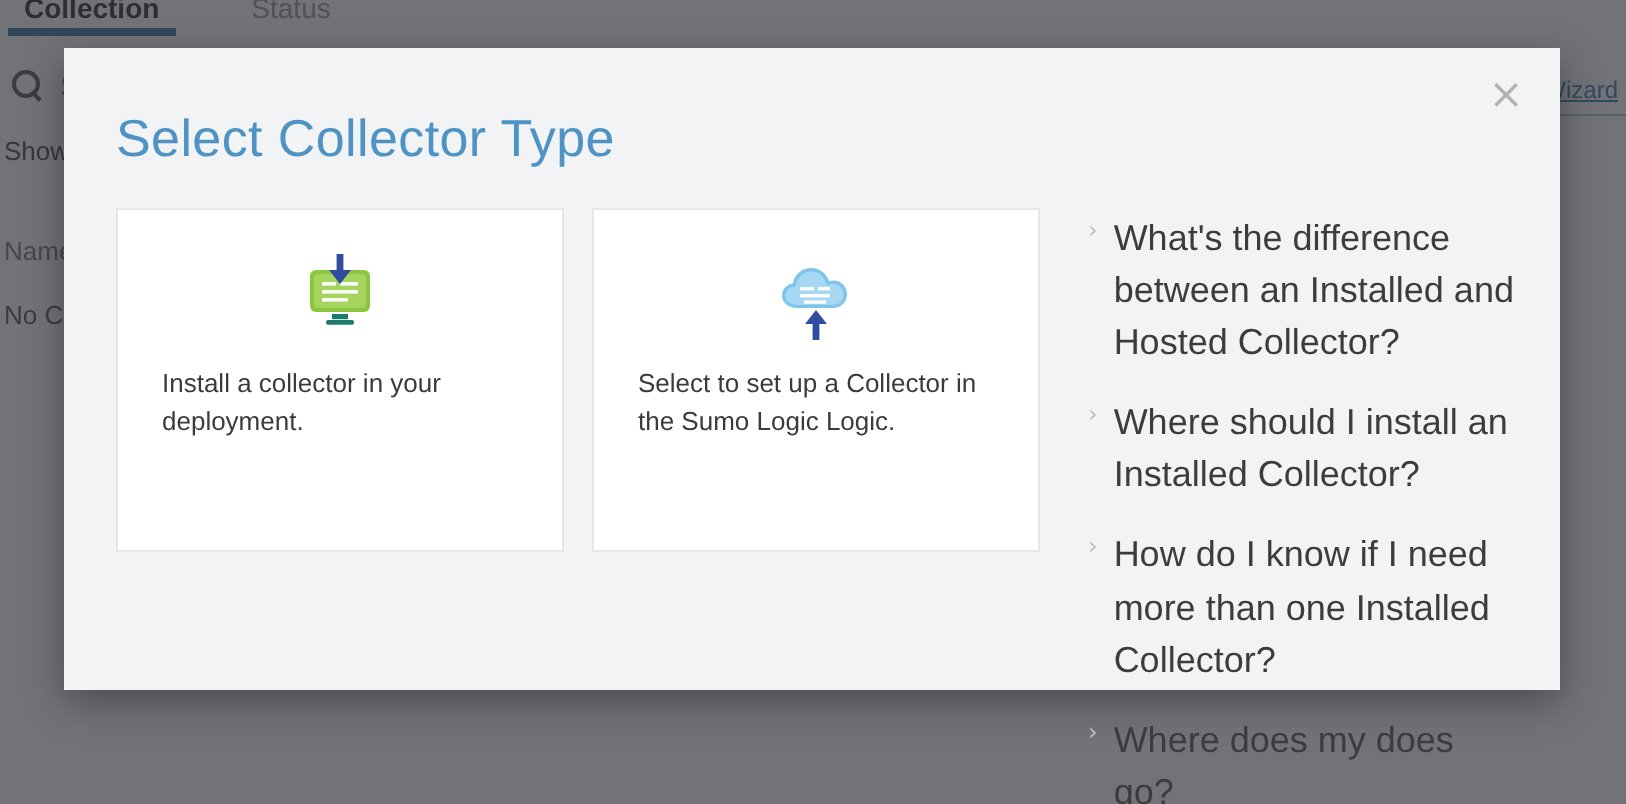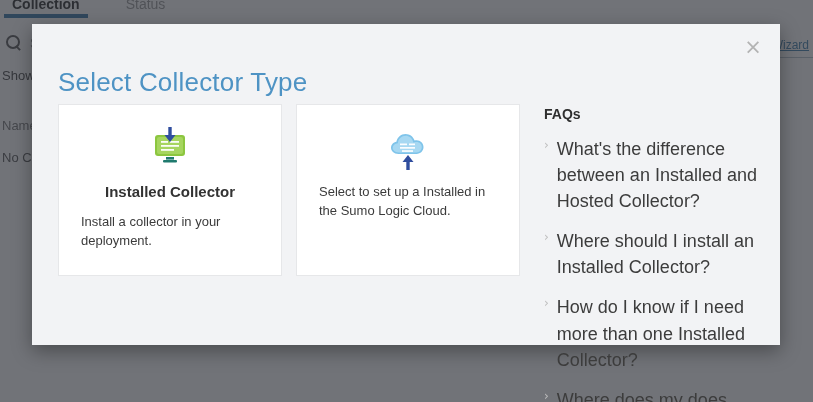--- a/index.html
+++ b/index.html
@@ -165,21 +165,21 @@
     font-size: 21px;
     line-height: 22px;
     text-align: center;
     cursor: pointer;
     font-family: "DejaVu Sans", sans-serif;
   }
 
   .modal-title {
     position: absolute;
     left: 26px;
-    top: 43px;
+    top: 30px;
     font-size: 26px;
     font-weight: 400;
     color: #4e93c4;
     letter-spacing: 0.2px;
   }
 
   .modal-body {
     position: absolute;
     left: 26px;
     top: 80px;
@@ -314,44 +314,42 @@
               <rect x="17" y="14" width="7" height="1.8" fill="#ffffff" opacity="0.95"></rect>
               <rect x="26" y="14" width="9" height="1.8" fill="#ffffff" opacity="0.95"></rect>
               <rect x="17" y="18" width="18" height="1.8" fill="#ffffff" opacity="0.95"></rect>
               <rect x="17" y="22" width="13" height="1.8" fill="#ffffff" opacity="0.95"></rect>
               <rect x="22" y="30" width="8" height="2.6" fill="#1f7a6e"></rect>
               <rect x="19" y="33" width="14" height="2.4" rx="1" fill="#1f7a6e"></rect>
               <rect x="24.3" y="0" width="3.4" height="10" fill="#2f4d9e"></rect>
               <path d="M20.5 8 L31.5 8 L26 15 Z" fill="#2f4d9e"></path>
             </svg>
           </div>
-          <div class="card-title">Installed Collector</div>
           <div class="card-desc">Install a collector in your deployment.</div>
         </div>
 
         <div class="card">
           <div class="card-icon">
             <svg width="52" height="44" viewBox="0 0 52 44">
               <path d="M16.5 27 C11.8 27 9 24 9 20.8 C9 17.8 11.3 15.2 14.4 14.8 C15.1 10.4 18.9 7 23.6 7 C27.8 7 31.4 9.8 32.6 13.6 C33.2 13.4 33.9 13.3 34.6 13.3 C38.5 13.3 41.5 16.3 41.5 20.1 C41.5 23.9 38.5 27 34.6 27 Z" fill="#7fc4ea"></path>
               <path d="M16.5 25.4 C12.9 25.4 10.7 23.2 10.7 20.8 C10.7 18.6 12.5 16.6 14.9 16.4 L15.9 16.3 L16 15.3 C16.5 11.7 19.7 8.7 23.6 8.7 C27.1 8.7 30 11 30.9 14.2 L31.3 15.6 L32.7 15.2 C33.3 15 33.9 15 34.6 15 C37.6 15 39.8 17.3 39.8 20.1 C39.8 23 37.6 25.4 34.6 25.4 Z" fill="#a7d8f2"></path>
               <rect x="18" y="16.5" width="7" height="1.7" fill="#ffffff" opacity="0.95"></rect>
               <rect x="27" y="16.5" width="6" height="1.7" fill="#ffffff" opacity="0.95"></rect>
               <rect x="18" y="20" width="15" height="1.7" fill="#ffffff" opacity="0.95"></rect>
               <rect x="20" y="23.2" width="11" height="1.7" fill="#ffffff" opacity="0.95"></rect>
               <rect x="24.3" y="33" width="3.4" height="10" fill="#2f4d9e"></rect>
               <path d="M20.5 35 L31.5 35 L26 28 Z" fill="#2f4d9e"></path>
             </svg>
           </div>
-          <div class="card-desc">Select to set up a Installed in the Sumo Logic Cloud.</div>
+          <div class="card-desc">Select to set up a Collector in the Sumo Logic Logic.</div>
         </div>
 
       </div>
 
       <div class="faq">
-        <div class="faq-title">FAQs</div>
 
         <div class="faq-item">
           <span class="faq-chevron">›</span>
           <span class="faq-text">What's the difference between an Installed and Hosted Collector?</span>
         </div>
 
         <div class="faq-item">
           <span class="faq-chevron">›</span>
           <span class="faq-text">Where should I install an Installed Collector?</span>
         </div>

